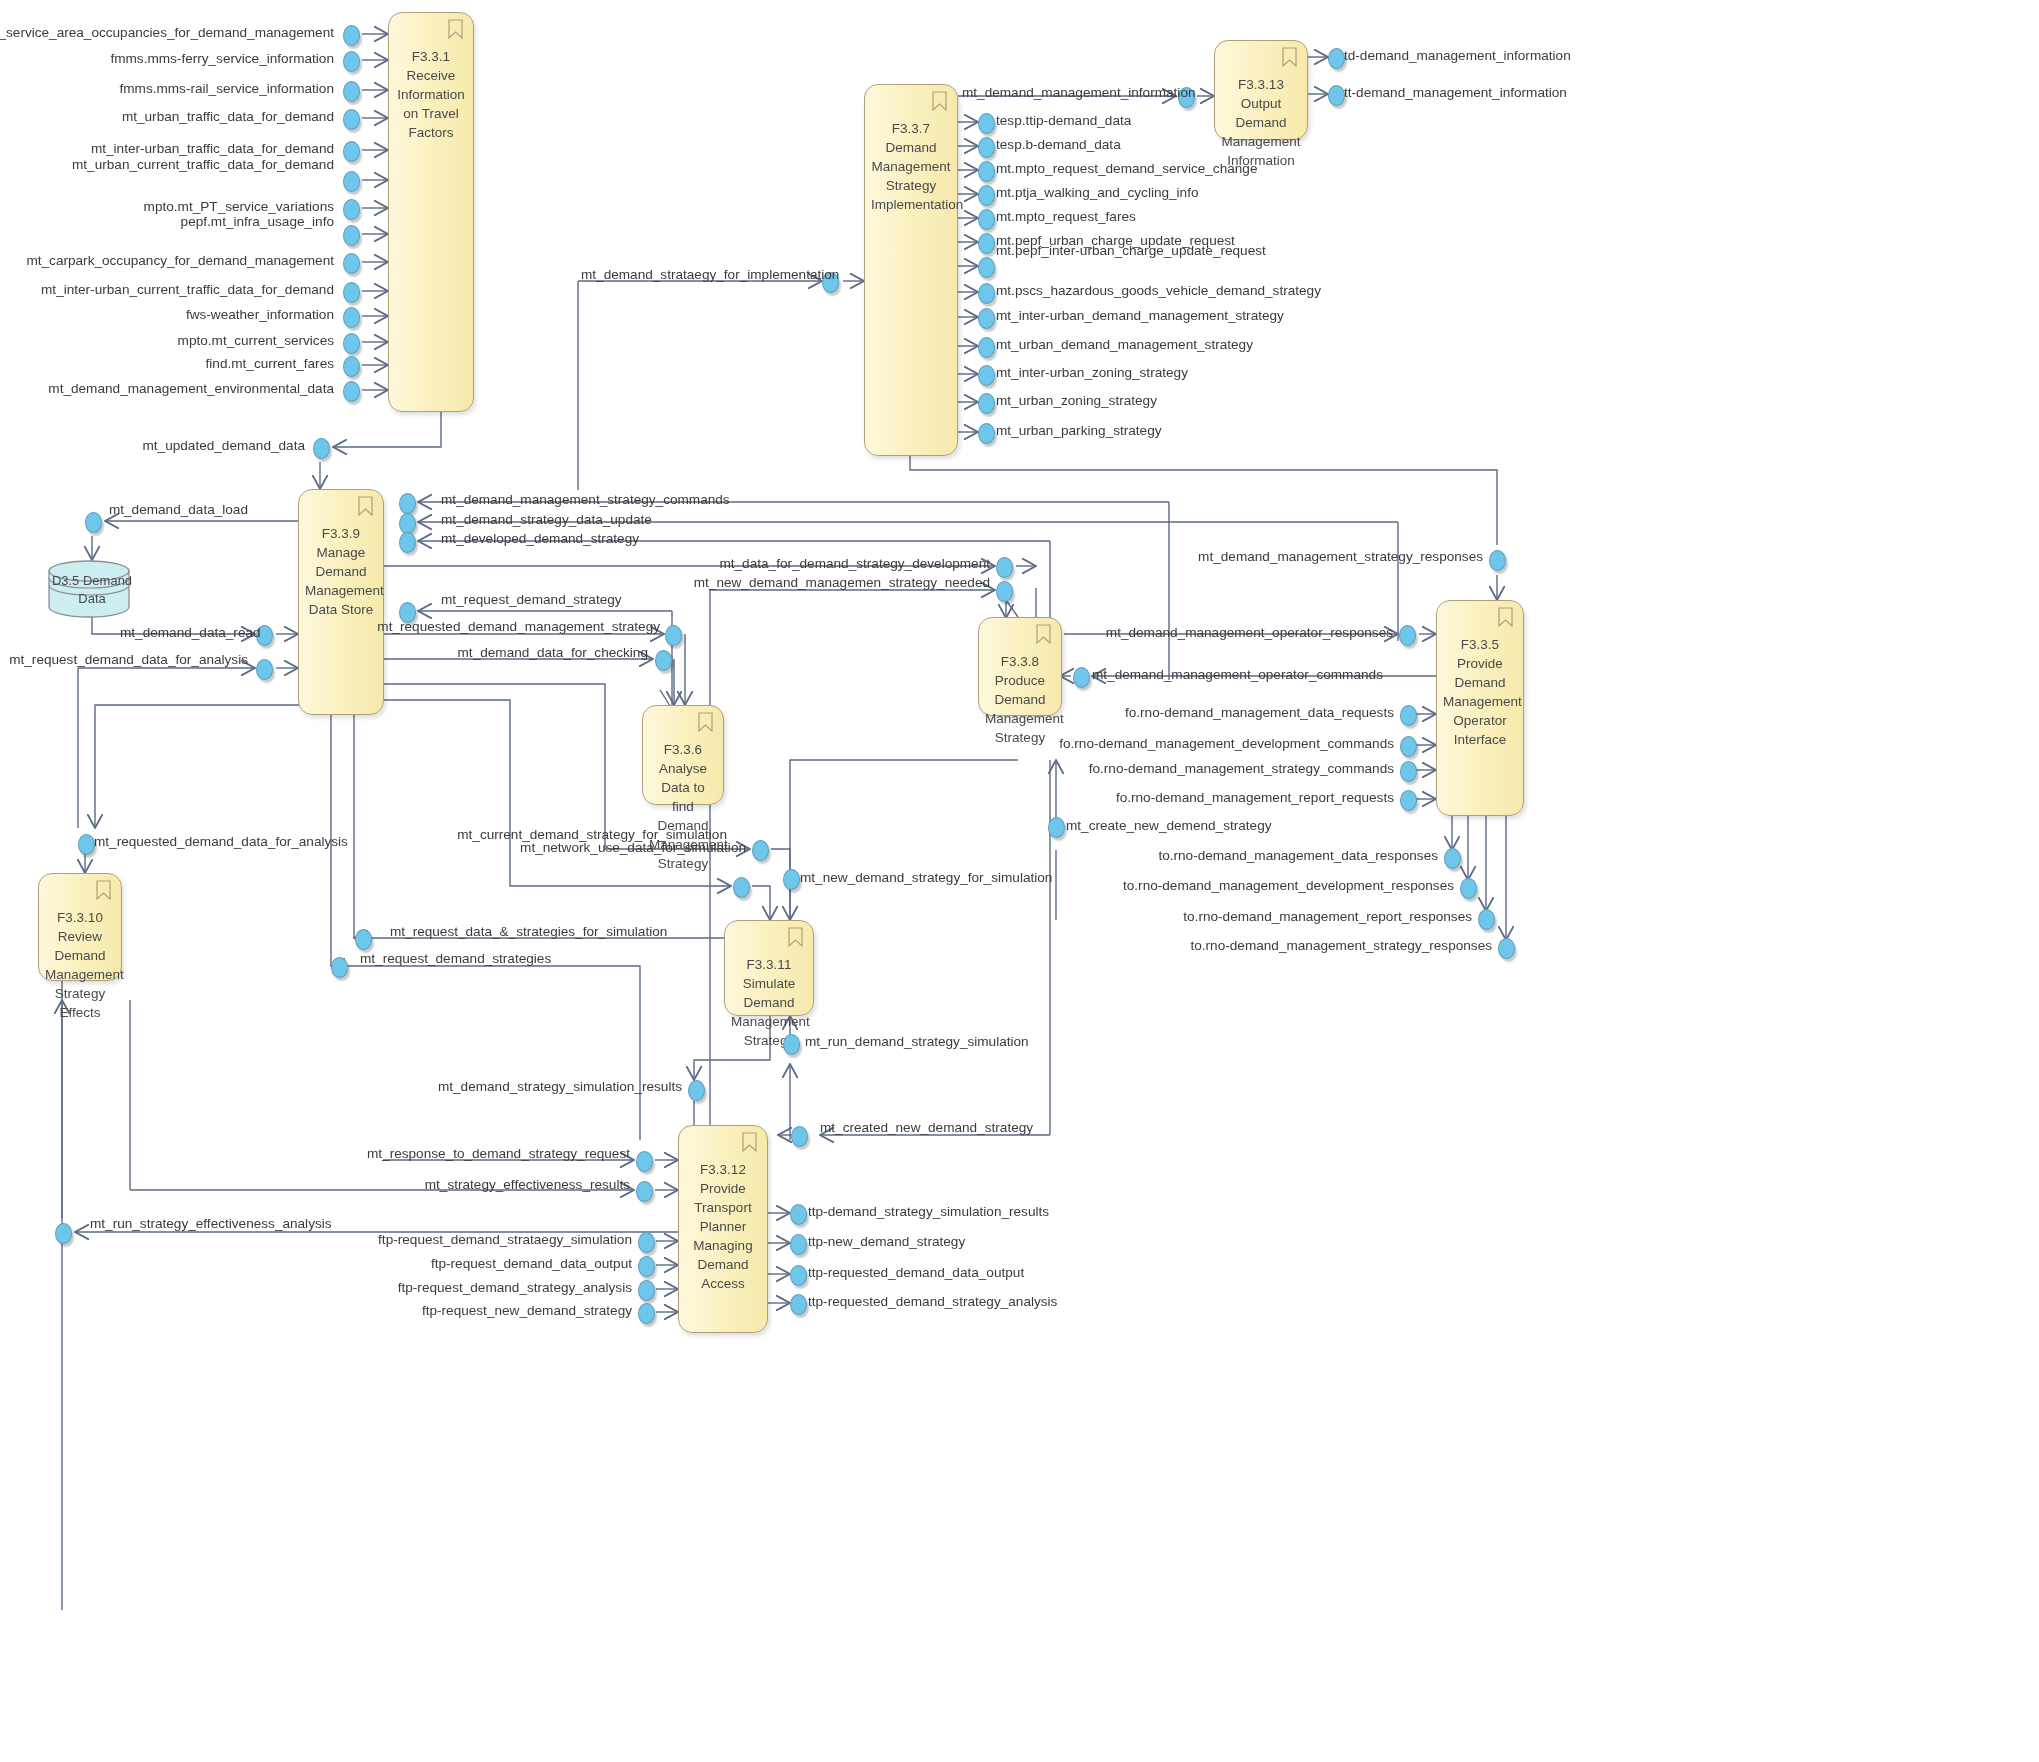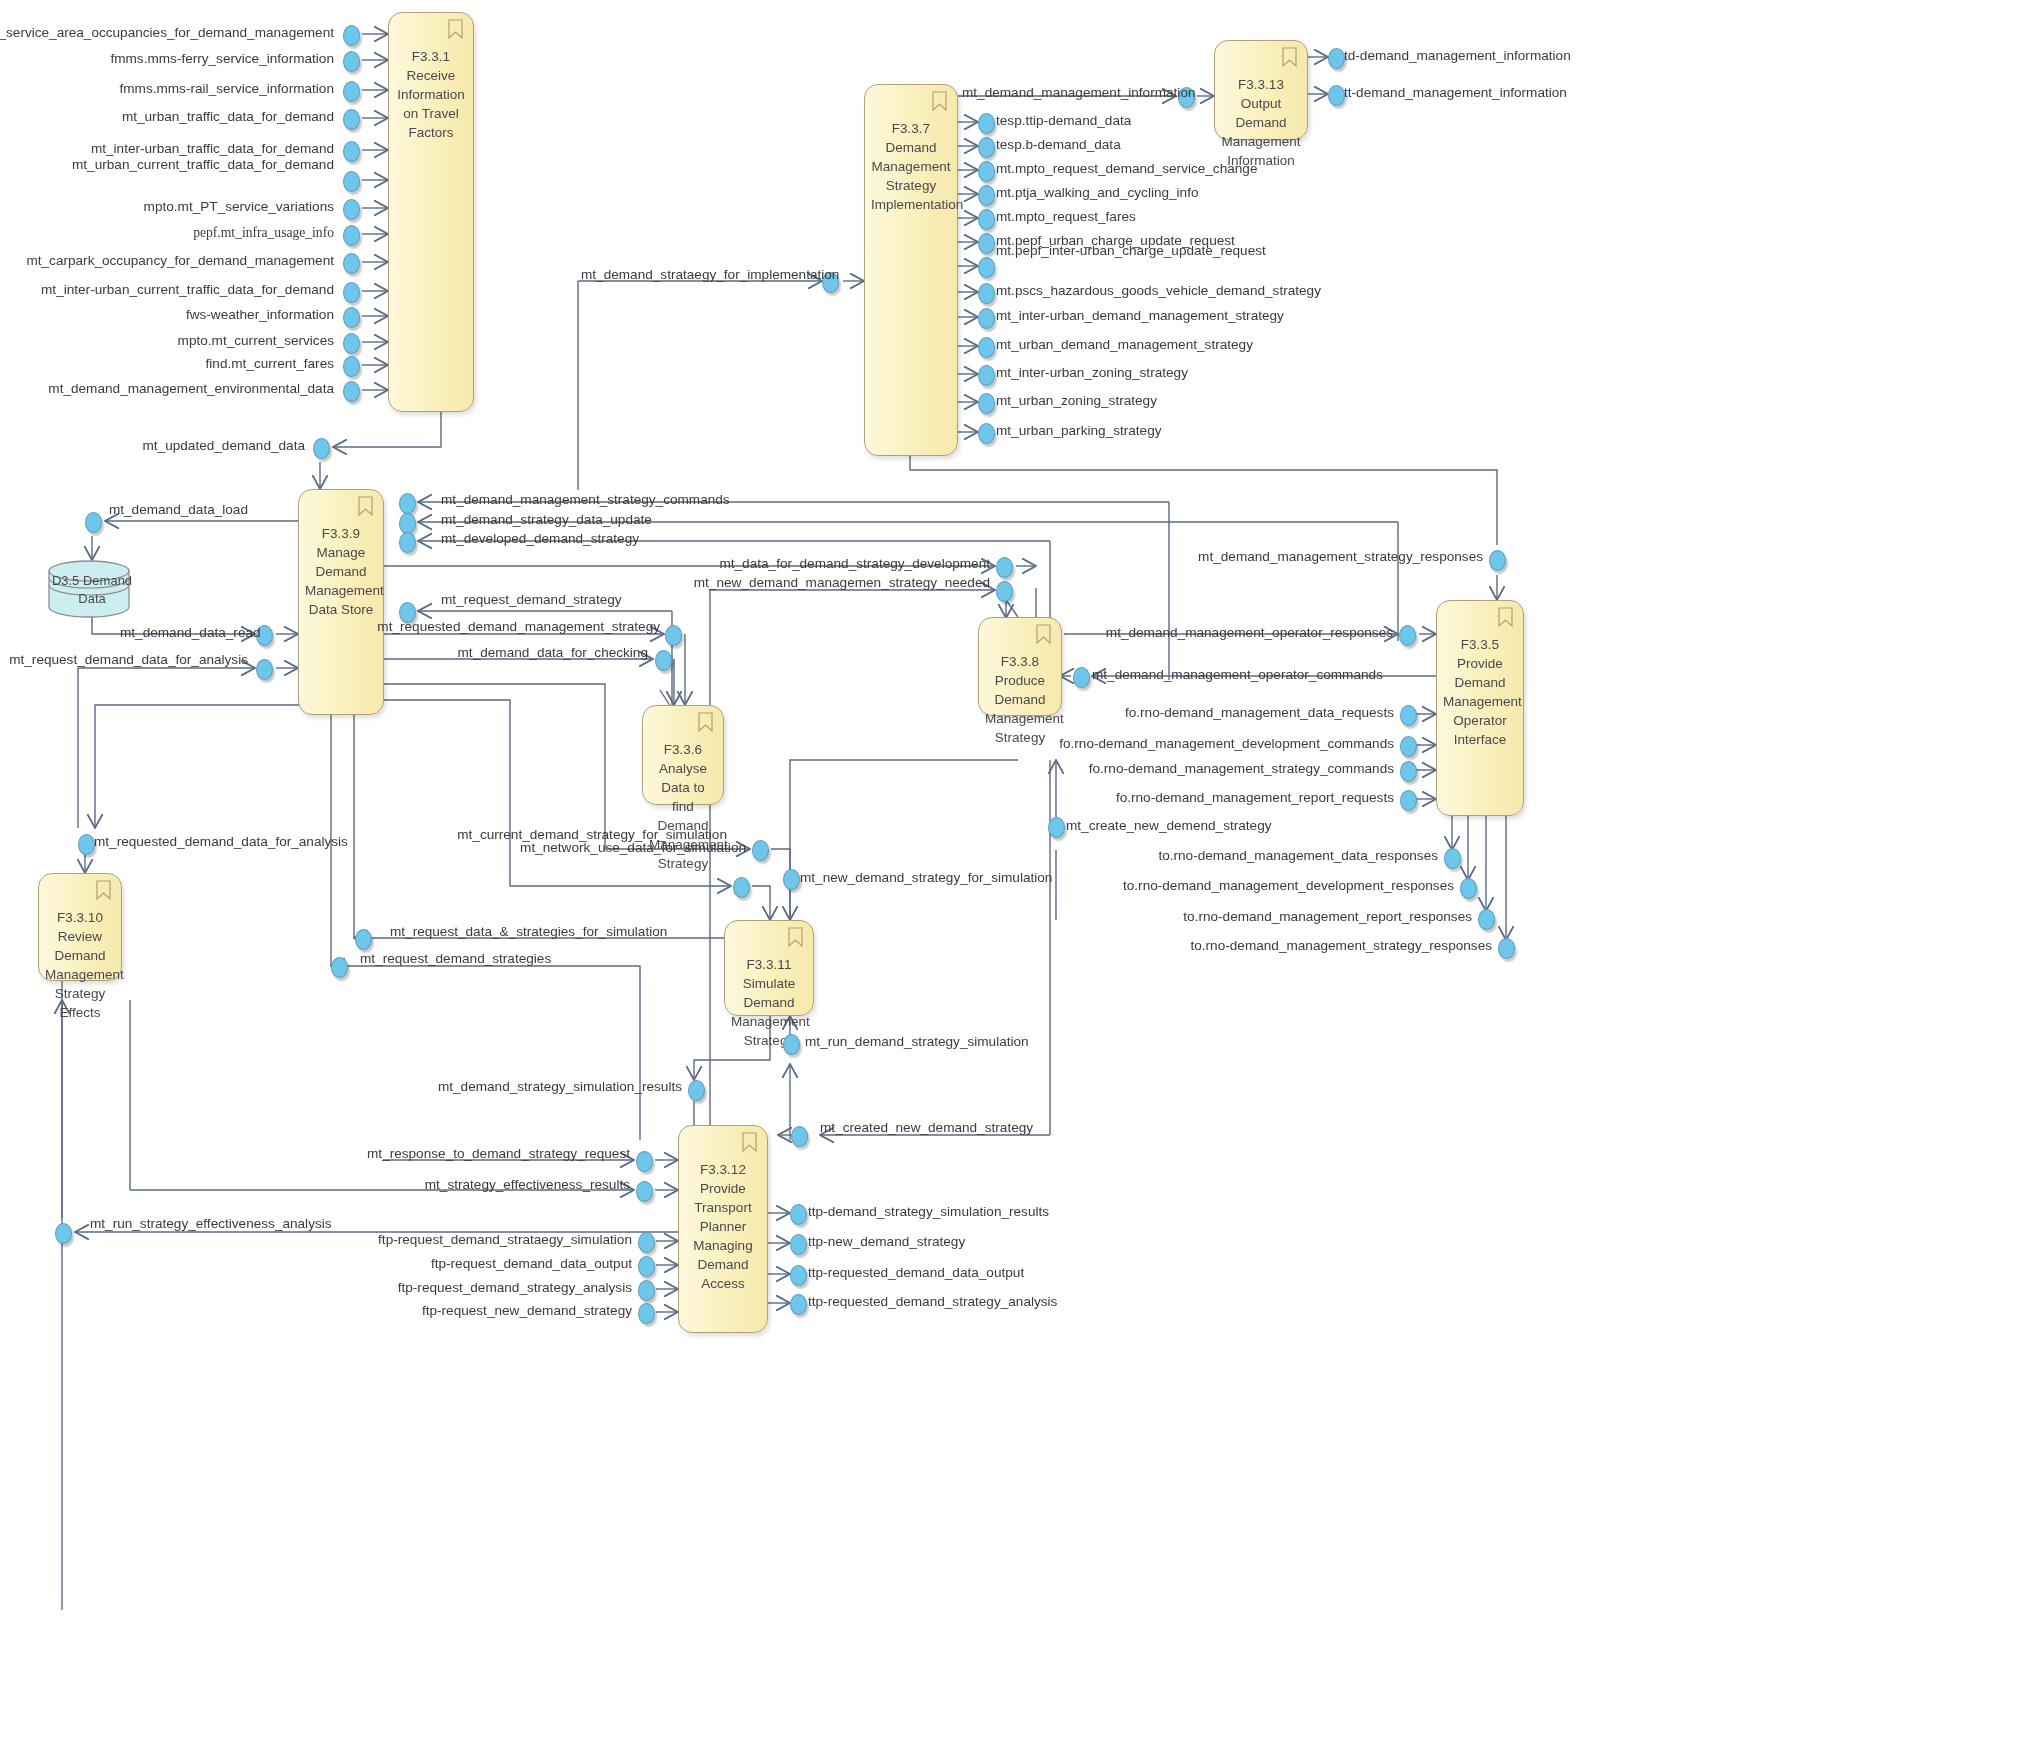--- a/index.html
+++ b/index.html
@@ -397,21 +397,21 @@
   <div class="node" style="left:790px;top:1265px;"></div>
   <div class="node" style="left:790px;top:1294px;"></div>
 
   <div class="flab r" style="left:334px;top:25px;">mt_service_area_occupancies_for_demand_management</div>
   <div class="flab r" style="left:334px;top:51px;">fmms.mms-ferry_service_information</div>
   <div class="flab r" style="left:334px;top:81px;text-align:center;">fmms.mms-rail_service_information</div>
   <div class="flab r" style="left:334px;top:109px;">mt_urban_traffic_data_for_demand</div>
   <div class="flab r" style="left:334px;top:141px;">mt_inter-urban_traffic_data_for_demand</div>
   <div class="flab r" style="left:334px;top:157px;">mt_urban_current_traffic_data_for_demand</div>
   <div class="flab r" style="left:334px;top:199px;">mpto.mt_PT_service_variations</div>
-  <div class="flab r" style="left:334px;top:225px;font-family:Liberation Serif, serif;">pepf.mt_infra_usage_info</div>
+  <div class="flab r" style="left:334px;top:214px;">pepf.mt_infra_usage_info</div>
   <div class="flab r" style="left:334px;top:253px;">mt_carpark_occupancy_for_demand_management</div>
   <div class="flab r" style="left:334px;top:282px;">mt_inter-urban_current_traffic_data_for_demand</div>
   <div class="flab r" style="left:334px;top:307px;">fws-weather_information</div>
   <div class="flab r" style="left:334px;top:333px;">mpto.mt_current_services</div>
   <div class="flab r" style="left:334px;top:356px;">find.mt_current_fares</div>
   <div class="flab r" style="left:334px;top:381px;">mt_demand_management_environmental_data</div>
 
   <div class="flab" style="left:996px;top:113px;">tesp.ttip-demand_data</div>
   <div class="flab" style="left:996px;top:137px;">tesp.b-demand_data</div>
   <div class="flab" style="left:996px;top:161px;">mt.mpto_request_demand_service_change</div>

